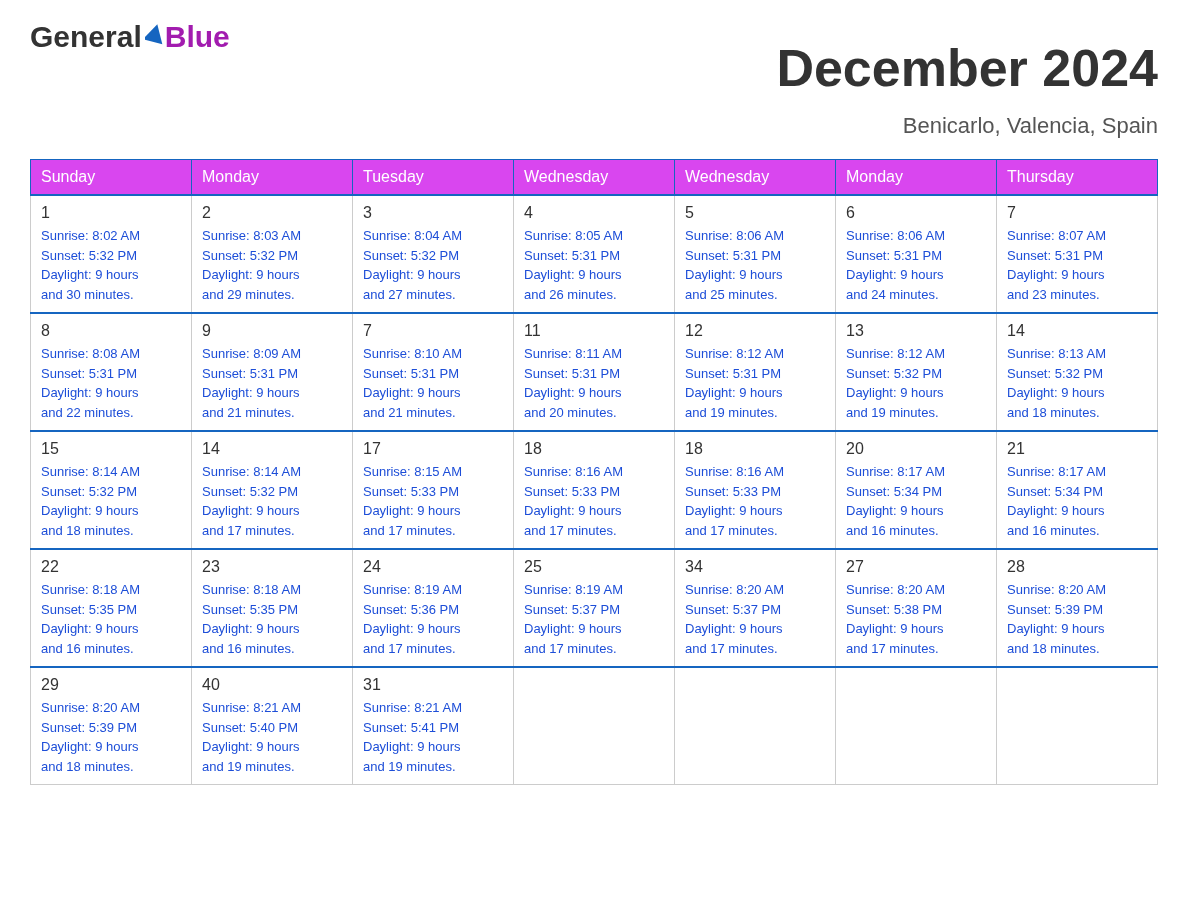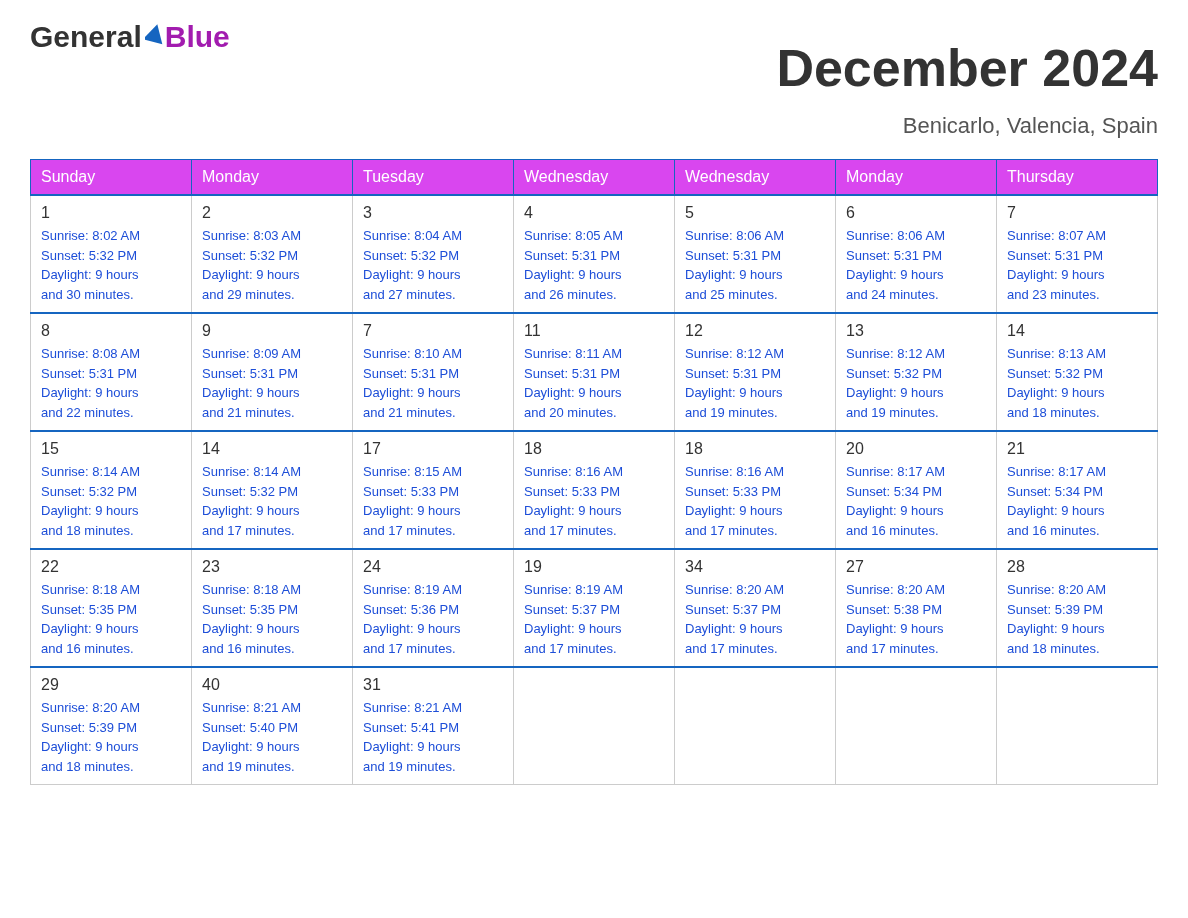--- a/index.html
+++ b/index.html
@@ -310,21 +310,21 @@
       </td>
         <td>
         <span class="day-number">24</span>
         <div class="day-info">
           Sunrise: 8:19 AM<br>
           Sunset: 5:36 PM<br>
           Daylight: 9 hours<br>and 17 minutes.
         </div>
       </td>
         <td>
-        <span class="day-number">19</span>
+        <span class="day-number">25</span>
         <div class="day-info">
           Sunrise: 8:19 AM<br>
           Sunset: 5:37 PM<br>
           Daylight: 9 hours<br>and 17 minutes.
         </div>
       </td>
         <td>
         <span class="day-number">34</span>
         <div class="day-info">
           Sunrise: 8:20 AM<br>

